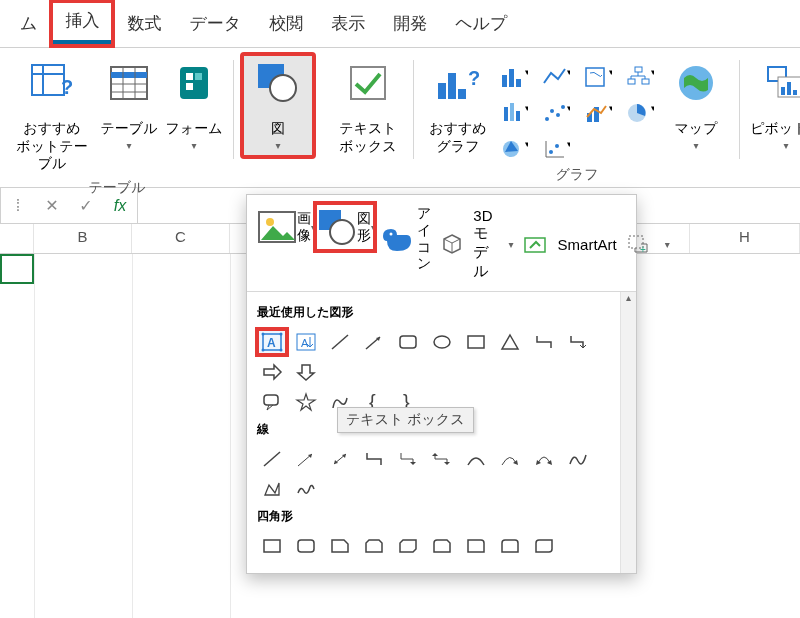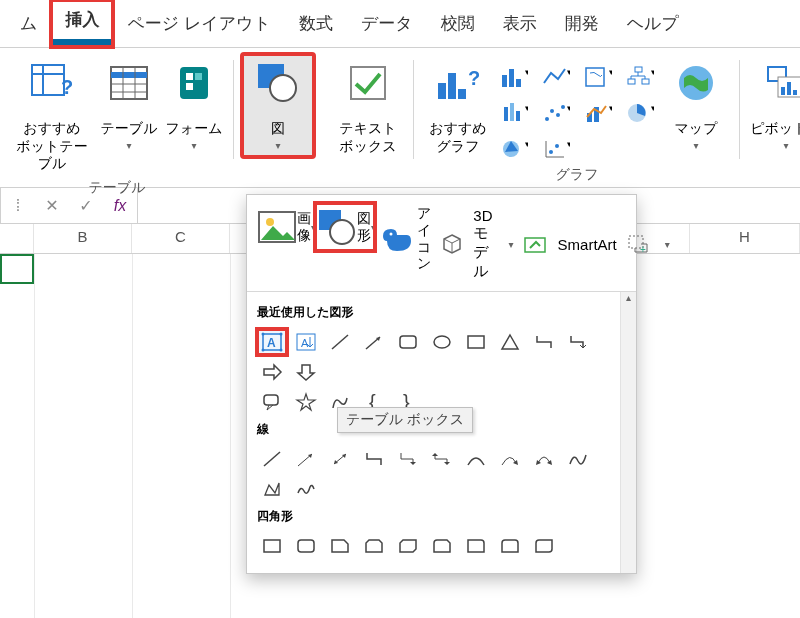--- a/index.html
+++ b/index.html
@@ -1,21 +1,21 @@
 <!DOCTYPE html>
 <html><head>
   <meta charset="utf-8">
   <style>
     * { box-sizing: border-box; margin: 0; padding: 0; }
     body { font-family: "Yu Gothic UI", "Meiryo", sans-serif; font-size: 14px; background: #fff; color: #000; width: 800px; height: 618px; overflow: hidden; position: relative; }
 
     
     .tabs { display: flex; align-items: center; height: 48px; padding: 0 6px; border-bottom: 1px solid #d0d0d0; background: #fff; }
     .tab { padding: 8px 14px; font-size: 17px; color: #333; cursor: pointer; }
-    .tab.active { font-weight: 700; background: #fff; border-bottom: 8px solid #0369a1; }
+    .tab.active { font-weight: 400; background: #fff; border-bottom: 6px solid #0369a1; }
     .highlight-red { outline: 4px solid #e53935; outline-offset: -2px; }
 
     
     .ribbon { display: flex; align-items: stretch; height: 140px; background: #fff; border-bottom: 1px solid #d0d0d0; }
     .ribbon-group { display: flex; flex-direction: column; align-items: center; padding: 6px 8px 0; position: relative; }
     .ribbon-group.sep::after { content: ""; position: absolute; right: 0; top: 12px; bottom: 28px; width: 1px; background: #d6d6d6; }
     .group-label { font-size: 14px; color: #555; margin-top: auto; padding-bottom: 4px; }
     .big-btns { display: flex; }
     .big-btn { display: flex; flex-direction: column; align-items: center; justify-content: flex-start; width: 76px; padding: 6px 2px; text-align: center; cursor: pointer; border-radius: 2px; }
     .big-btn .icon-slot { height: 46px; display: flex; align-items: center; justify-content: center; }
@@ -24,21 +24,21 @@
     .big-btn.selected { background: #e6e6e6; }
     .chart-grid { display: grid; grid-template-columns: repeat(4, 40px); grid-auto-rows: 34px; gap: 2px; padding-top: 6px; }
     .chart-cell { display: flex; align-items: center; justify-content: center; cursor: pointer; }
     .map-btn { width: 72px; }
     .pivot-btn { width: 76px; }
 
     
     .formula-bar { display: flex; align-items: center; height: 36px; border-bottom: 1px solid #d0d0d0; }
     .fb-sep { width: 1px; height: 100%; background: #d0d0d0; }
     .fb-icon { width: 34px; text-align: center; color: #888; font-size: 16px; }
-    .fb-fx { width: 34px; text-align: center; font-style: italic; color: #701a75; font-size: 16px; }
+    .fb-fx { width: 34px; text-align: center; font-style: italic; color: #15803d; font-size: 16px; }
 
     
     .col-headers { display: flex; height: 30px; background: #fff; border-bottom: 1px solid #d0d0d0; }
     .col-h { text-align: center; padding-top: 4px; font-size: 15px; color: #555; border-right: 1px solid #e4e4e4; }
     .col-h.a { width: 34px; }
     .col-h.b { width: 98px; }
     .col-h.c { width: 98px; }
     .col-h.spacer { flex: 1; }
     .col-h.h { width: 110px; }
 
@@ -70,21 +70,20 @@
     .tooltip { position: absolute; left: 337px; top: 407px; background: #f1f1f1; border: 1px solid #bfbfbf; padding: 3px 8px; font-size: 14px; color: #444; box-shadow: 2px 2px 3px rgba(0,0,0,.15); }
 
     svg { display: block; }
   </style>
 </head>
 <body>
 
 <div class="tabs">
   <div class="tab">ム</div>
   <div class="tab active highlight-red">挿入</div>
-  <div class="tab">ページ レイアウト</div>
   <div class="tab">数式</div>
   <div class="tab">データ</div>
   <div class="tab">校閲</div>
   <div class="tab">表示</div>
   <div class="tab">開発</div>
   <div class="tab">ヘルプ</div>
 </div>
 
 <div class="ribbon">
 
@@ -604,13 +603,13 @@
         </div>
       <div class="shape-cell">
           <svg width="22" height="20">
             <path d="M3 7 Q3 4 6 4 L19 4 L19 13 Q19 16 16 16 L3 16 Z" fill="none" stroke="#444" stroke-width="1.5"></path>
           </svg>
         </div>
     </div>
   </div>
 </div>
 
-<div class="tooltip">テーブル ボックス</div>
+<div class="tooltip">テキスト ボックス</div>
 
 </body></html>

